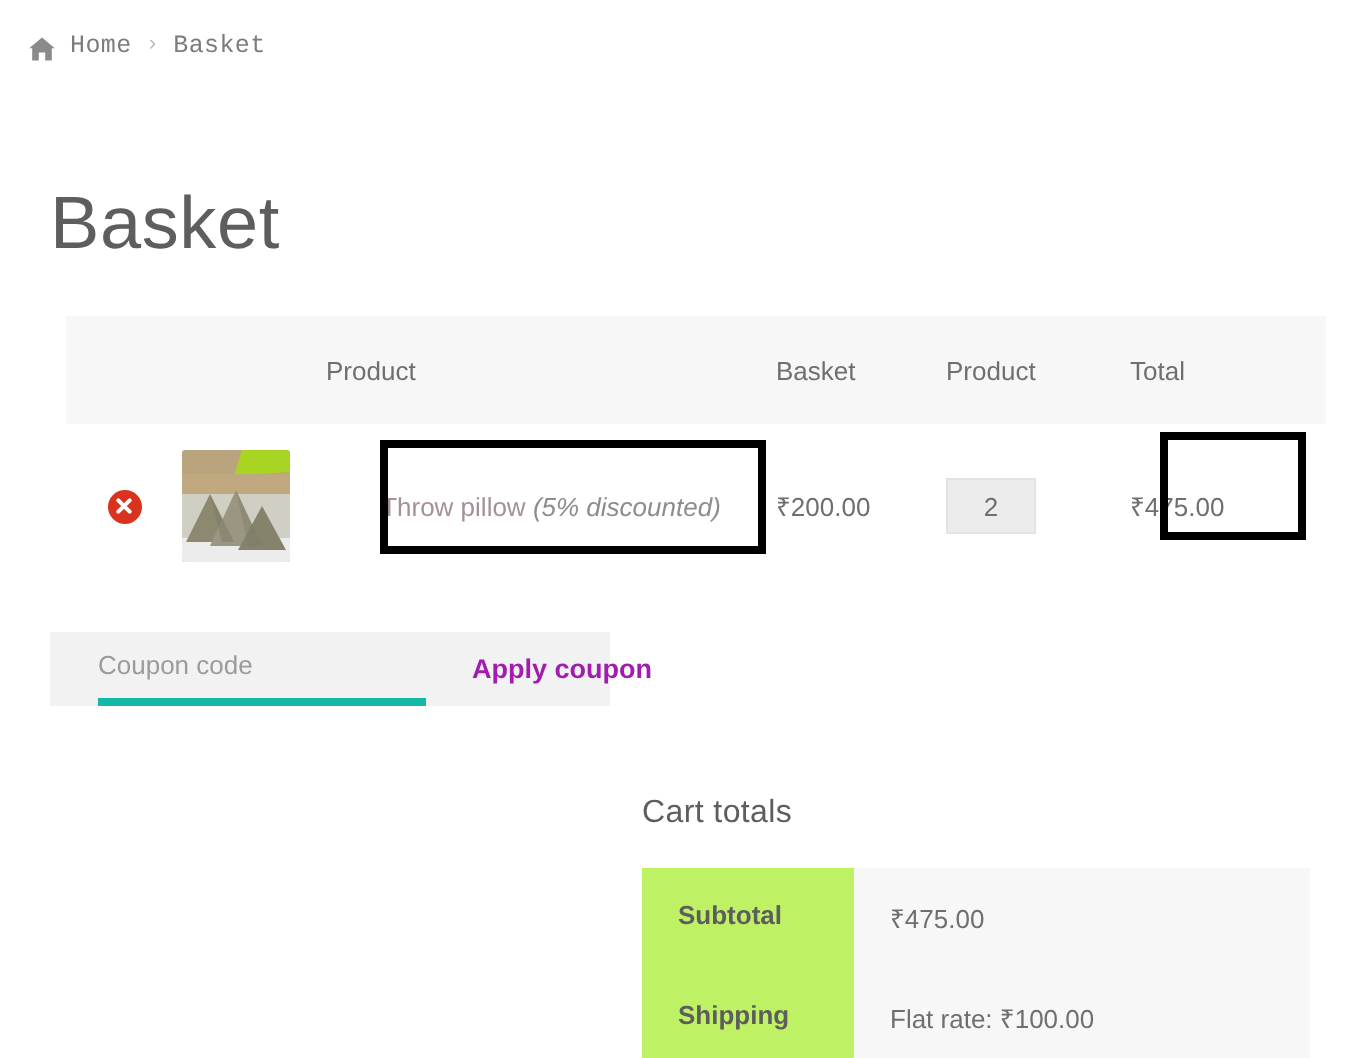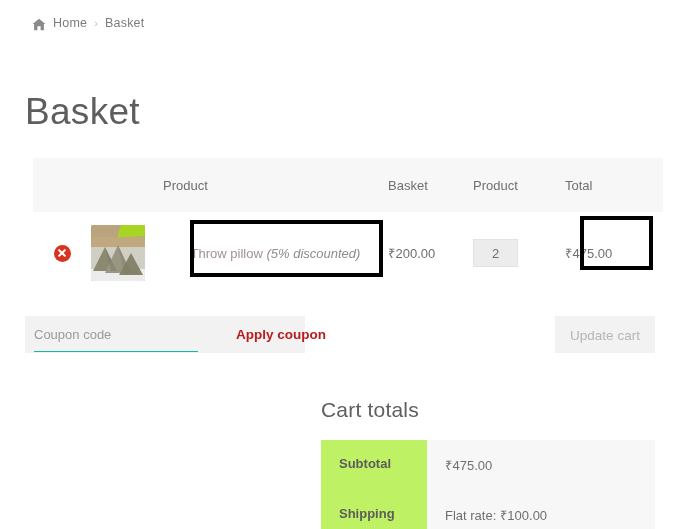--- a/index.html
+++ b/index.html
@@ -12,27 +12,28 @@
     background: #ffffff;
     font-family: "Liberation Sans", sans-serif;
     color: #6d6d6d;
     overflow: hidden;
     position: relative;
   }
 
   
   .breadcrumb {
     position: absolute;
-    left: 32px;
+    left: 14px;
     top: 16px;
     display: flex;
     align-items: center;
     font-size: 12.5px;
     color: #7c7c7c;
     letter-spacing: .2px;
+    font-family: Liberation Mono, monospace;
   }
   .home-icon {
     display: inline-block;
     width: 14px;
     height: 13px;
     margin-right: 7px;
     position: relative;
     top: 1px;
   }
   .home-icon svg { display: block; }
@@ -191,43 +192,43 @@
     top: 0;
     width: 280px;
     height: 37px;
     background: #f2f2f2;
     display: flex;
     align-items: center;
   }
   .coupon-input {
     width: 164px;
     height: 33px;
-    margin-left: 9px;
-    border: none;
-    border-bottom: 1px solid #14b8a6;
+    margin-left: 24px;
+    border: none;
+    border-bottom: 4px solid #14b8a6;
     background: transparent;
     outline: none;
     font-size: 13px;
     color: #6f6f6f;
     font-family: "Liberation Sans", sans-serif;
     padding: 0;
   }
   .coupon-input::placeholder { color: #9b9b9b; }
   .apply-coupon {
     position: absolute;
     left: 192px;
     top: 0;
     height: 37px;
     line-height: 37px;
     padding: 0 19px;
     background: transparent;
     border: none;
     font-size: 13.5px;
     font-weight: 700;
-    color: #b91c1c;
+    color: #a21caf;
     cursor: pointer;
     font-family: "Liberation Sans", sans-serif;
   }
   .update-cart {
     position: absolute;
     right: 0;
     top: 0;
     width: 100px;
     height: 37px;
     line-height: 37px;
@@ -242,21 +243,21 @@
 
   
   .totals-wrap {
     position: absolute;
     left: 321px;
     top: 398px;
     width: 334px;
   }
   .totals-title {
     margin: 0 0 18px 0;
-    font-size: 21px;
+    font-size: 16px;
     font-weight: 300;
     color: #5e5e5e;
     letter-spacing: .2px;
   }
   .totals-table {
     width: 334px;
     border-collapse: collapse;
     table-layout: fixed;
   }
   .totals-table th {
@@ -348,21 +349,20 @@
 </table>
 
 <div class="annot-box annot-product"></div>
 <div class="annot-box annot-total"></div>
 
 <div class="coupon-row">
   <div class="coupon-cell">
     <input class="coupon-input" type="text" placeholder="Coupon code" style="">
   </div>
   <button class="apply-coupon">Apply coupon</button>
-  <button class="update-cart">Update cart</button>
 </div>
 
 <div class="totals-wrap">
   <h2 class="totals-title">Cart totals</h2>
   <table class="totals-table">
     <tbody>
       <tr>
         <th>Subtotal</th>
         <td>₹475.00</td>
       </tr>

